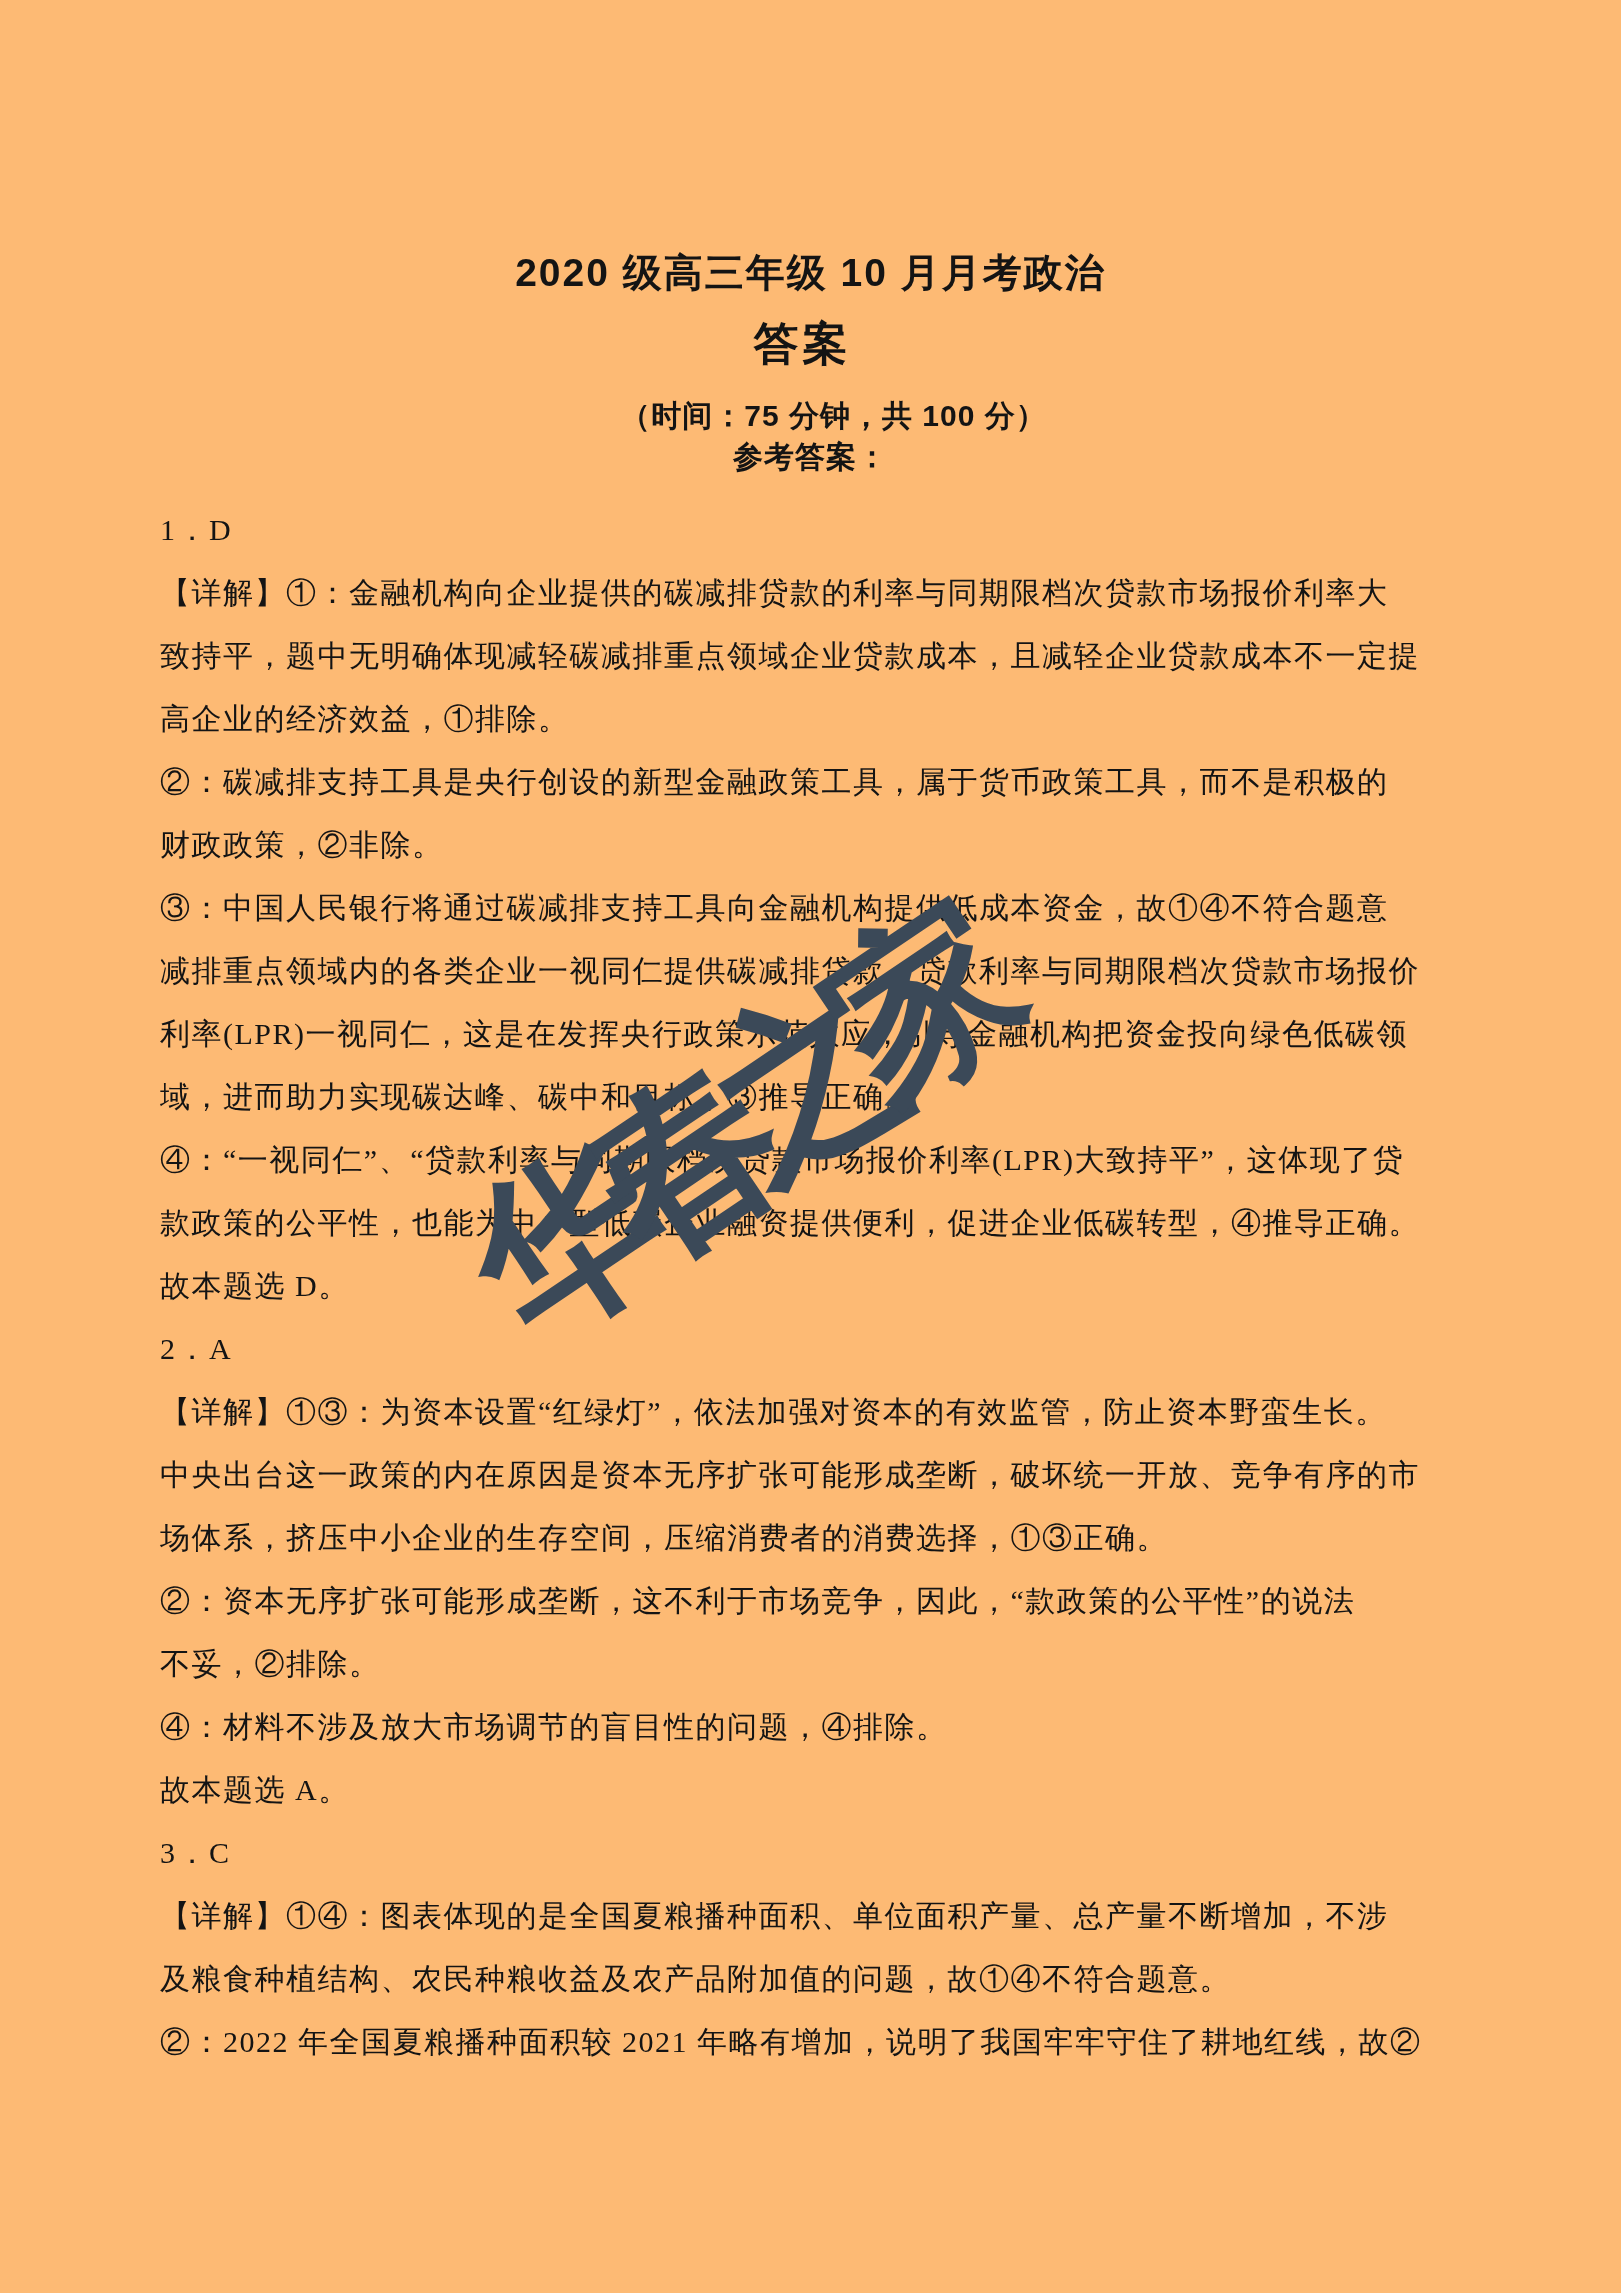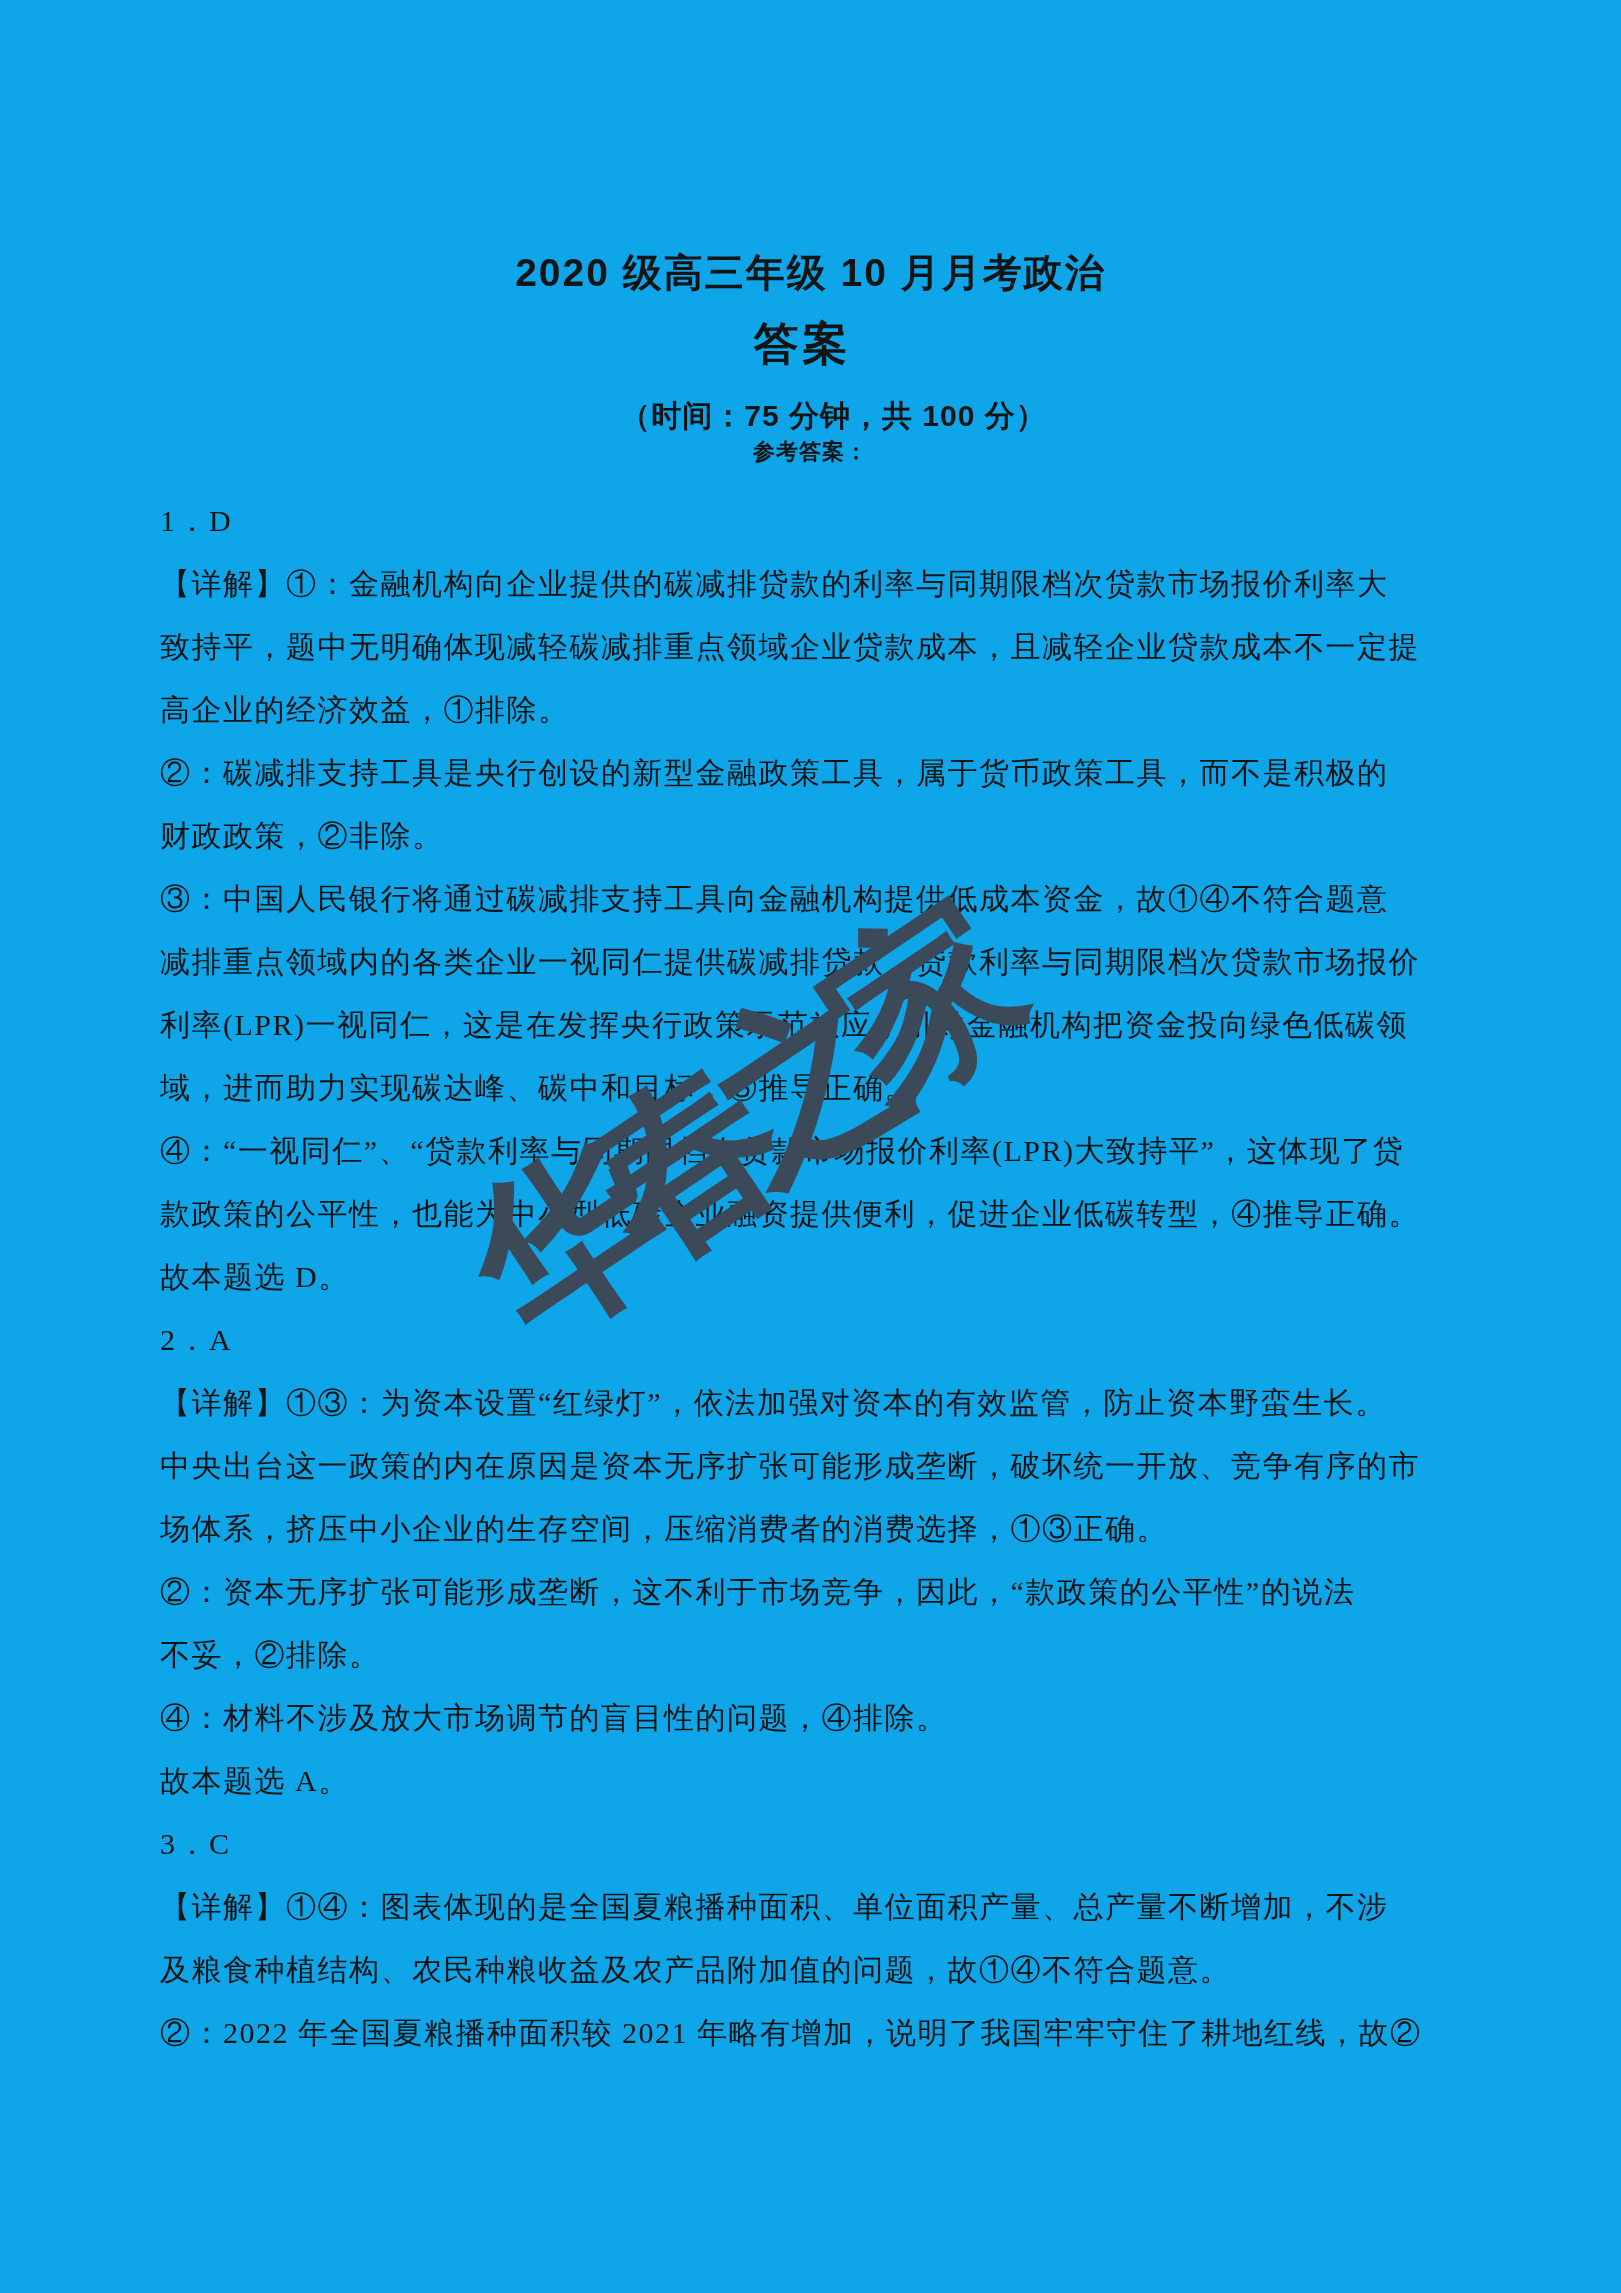--- a/index.html
+++ b/index.html
@@ -41,21 +41,21 @@
     font-family: "Liberation Sans", "DejaVu Sans", sans-serif;
     font-size: 30px;
     font-weight: bold;
     letter-spacing: 1px;
     line-height: 1.1;
     margin-top: 33px;
     padding-left: 46px;
   }
   .doc-ref-label {
     font-family: Liberation Sans, sans-serif;
-    font-size: 22px;
+    font-size: 30px;
     font-weight: bold;
     letter-spacing: 1px;
     line-height: 1.1;
     margin-top: 7.8px;
   }
   .doc-body {
     margin: 25.5px 157px 0 160px;
     font-size: 30px;
     letter-spacing: 1.5px;
   }
@@ -80,21 +80,21 @@
     padding-right: 41px;
     white-space: nowrap;
     color: #3b4958;
     z-index: 5;
     pointer-events: none;
   }
 </style>
 </head>
 <body>
 
-<div class="page" style="background: #0ea5e9; color: rgb(20, 20, 20);">
+<div class="page" style="background: #fdba74; color: rgb(20, 20, 20);">
   <div class="doc-header">
     <h1 class="doc-title">2020 级高三年级 10 月月考政治</h1>
     <h2 class="doc-subtitle">答案</h2>
     <div class="doc-meta">（时间：75 分钟，共 100 分）</div>
     <div class="doc-ref-label">参考答案：</div>
   </div>
 
   <div class="doc-body" id="answers-body">
       <div class="answer-block">
         <div class="line answer-label">1．D</div>

